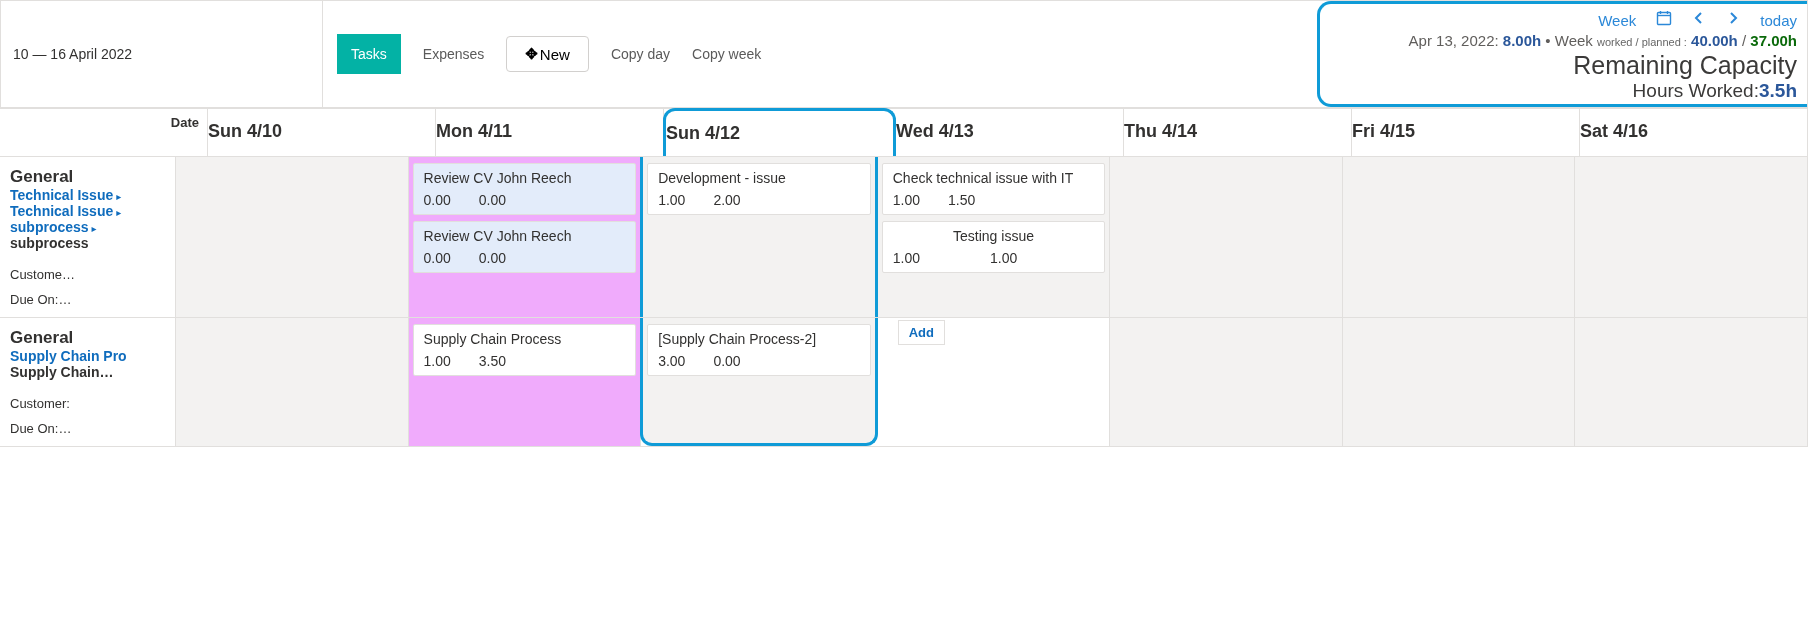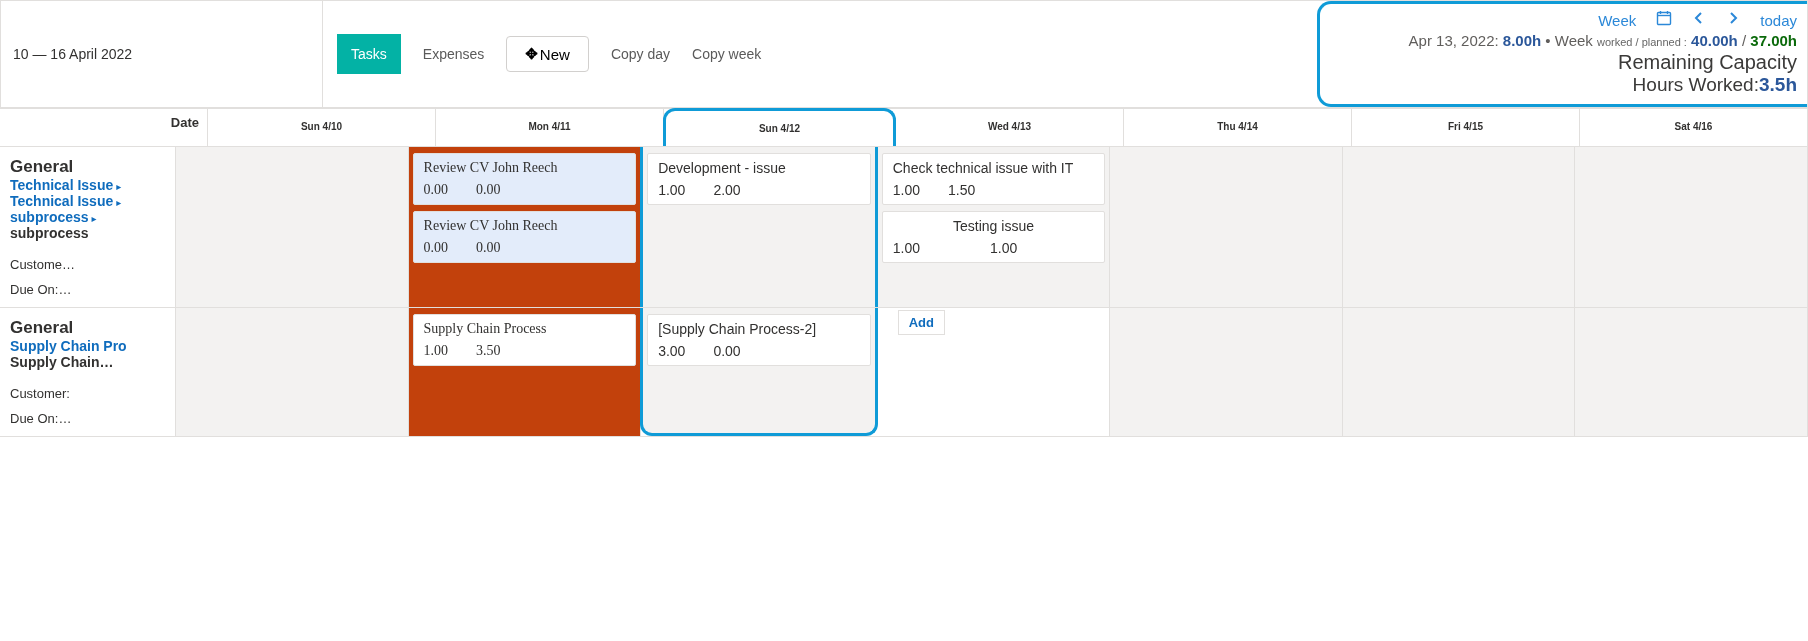--- a/index.html
+++ b/index.html
@@ -73,21 +73,21 @@
     gap: 20px;
     color: #2b88d8;
     font-size: 15px;
   }
   .nav-row .icon { font-size: 16px; color:#2b88d8; }
   .nav-row .today-link { color:#2b88d8; }
   .summary-line1 { color:#605e5c; margin-top:2px;}
   .summary-line1 .bold { color:#2b579a; font-weight:600;}
   .summary-line1 .green { color:#0b6a0b; font-weight:600;}
   .summary-line1 .sub { font-size:11px; color:#666;}
-  .big-line { font-size:20px; color:#3b3a39; margin-top:2px;}
+  .big-line { font-size:25px; color:#3b3a39; margin-top:2px;}
   .hours-worked-row { font-size:19px; color:#3b3a39; width:100%; display:flex; justify-content:flex-end; }
   .hours-worked-row .val { color:#2b579a; font-weight:600;}
 
   
   .grid-wrap { border-top:1px solid #e1dfdd; }
   .header-row {
     display:flex;
     background:#fff;
     border-bottom:1px solid #e1dfdd;
   }
@@ -96,24 +96,23 @@
     border-right:1px solid #e1dfdd;
     background:#fff;
     padding:6px 8px 4px 8px;
     text-align:right;
     font-weight:600;
     font-size:13px;
   }
   .day-col {
     flex:1;
     border-right:1px solid #e1dfdd;
-    text-align:center;
     padding:12px 0;
     font-weight:600;
-    font-size:10px;
+    font-size:18px;
     background:#fff;
   }
   .day-col.highlight {
     border:3px solid #0f9bd7;
     border-bottom:none;
     border-top-left-radius:12px;
     border-top-right-radius:12px;
     margin-top:-1px;
     margin-left:-1px;
   }
@@ -136,21 +135,21 @@
   .side-cell .meta2 { color:#323130; font-size:13px; margin-top:10px;}
   .day-cell {
     flex:1;
     border-right:1px solid #e1dfdd;
     background:#f3f2f1;
     padding:6px 4px;
     position:relative;
     min-width:0;
     overflow:hidden;
   }
-  .day-cell.mon { background:#c2410c;font-family:Liberation Serif, serif;}
+  .day-cell.mon { background:#f0abfc;}
   .day-cell.highlight {
     border-left:3px solid #0f9bd7;
     border-right:3px solid #0f9bd7;
     margin-left:-1px;
   }
   .day-cell.highlight.last {
     border-bottom:3px solid #0f9bd7;
     border-bottom-left-radius:12px;
     border-bottom-right-radius:12px;
   }

